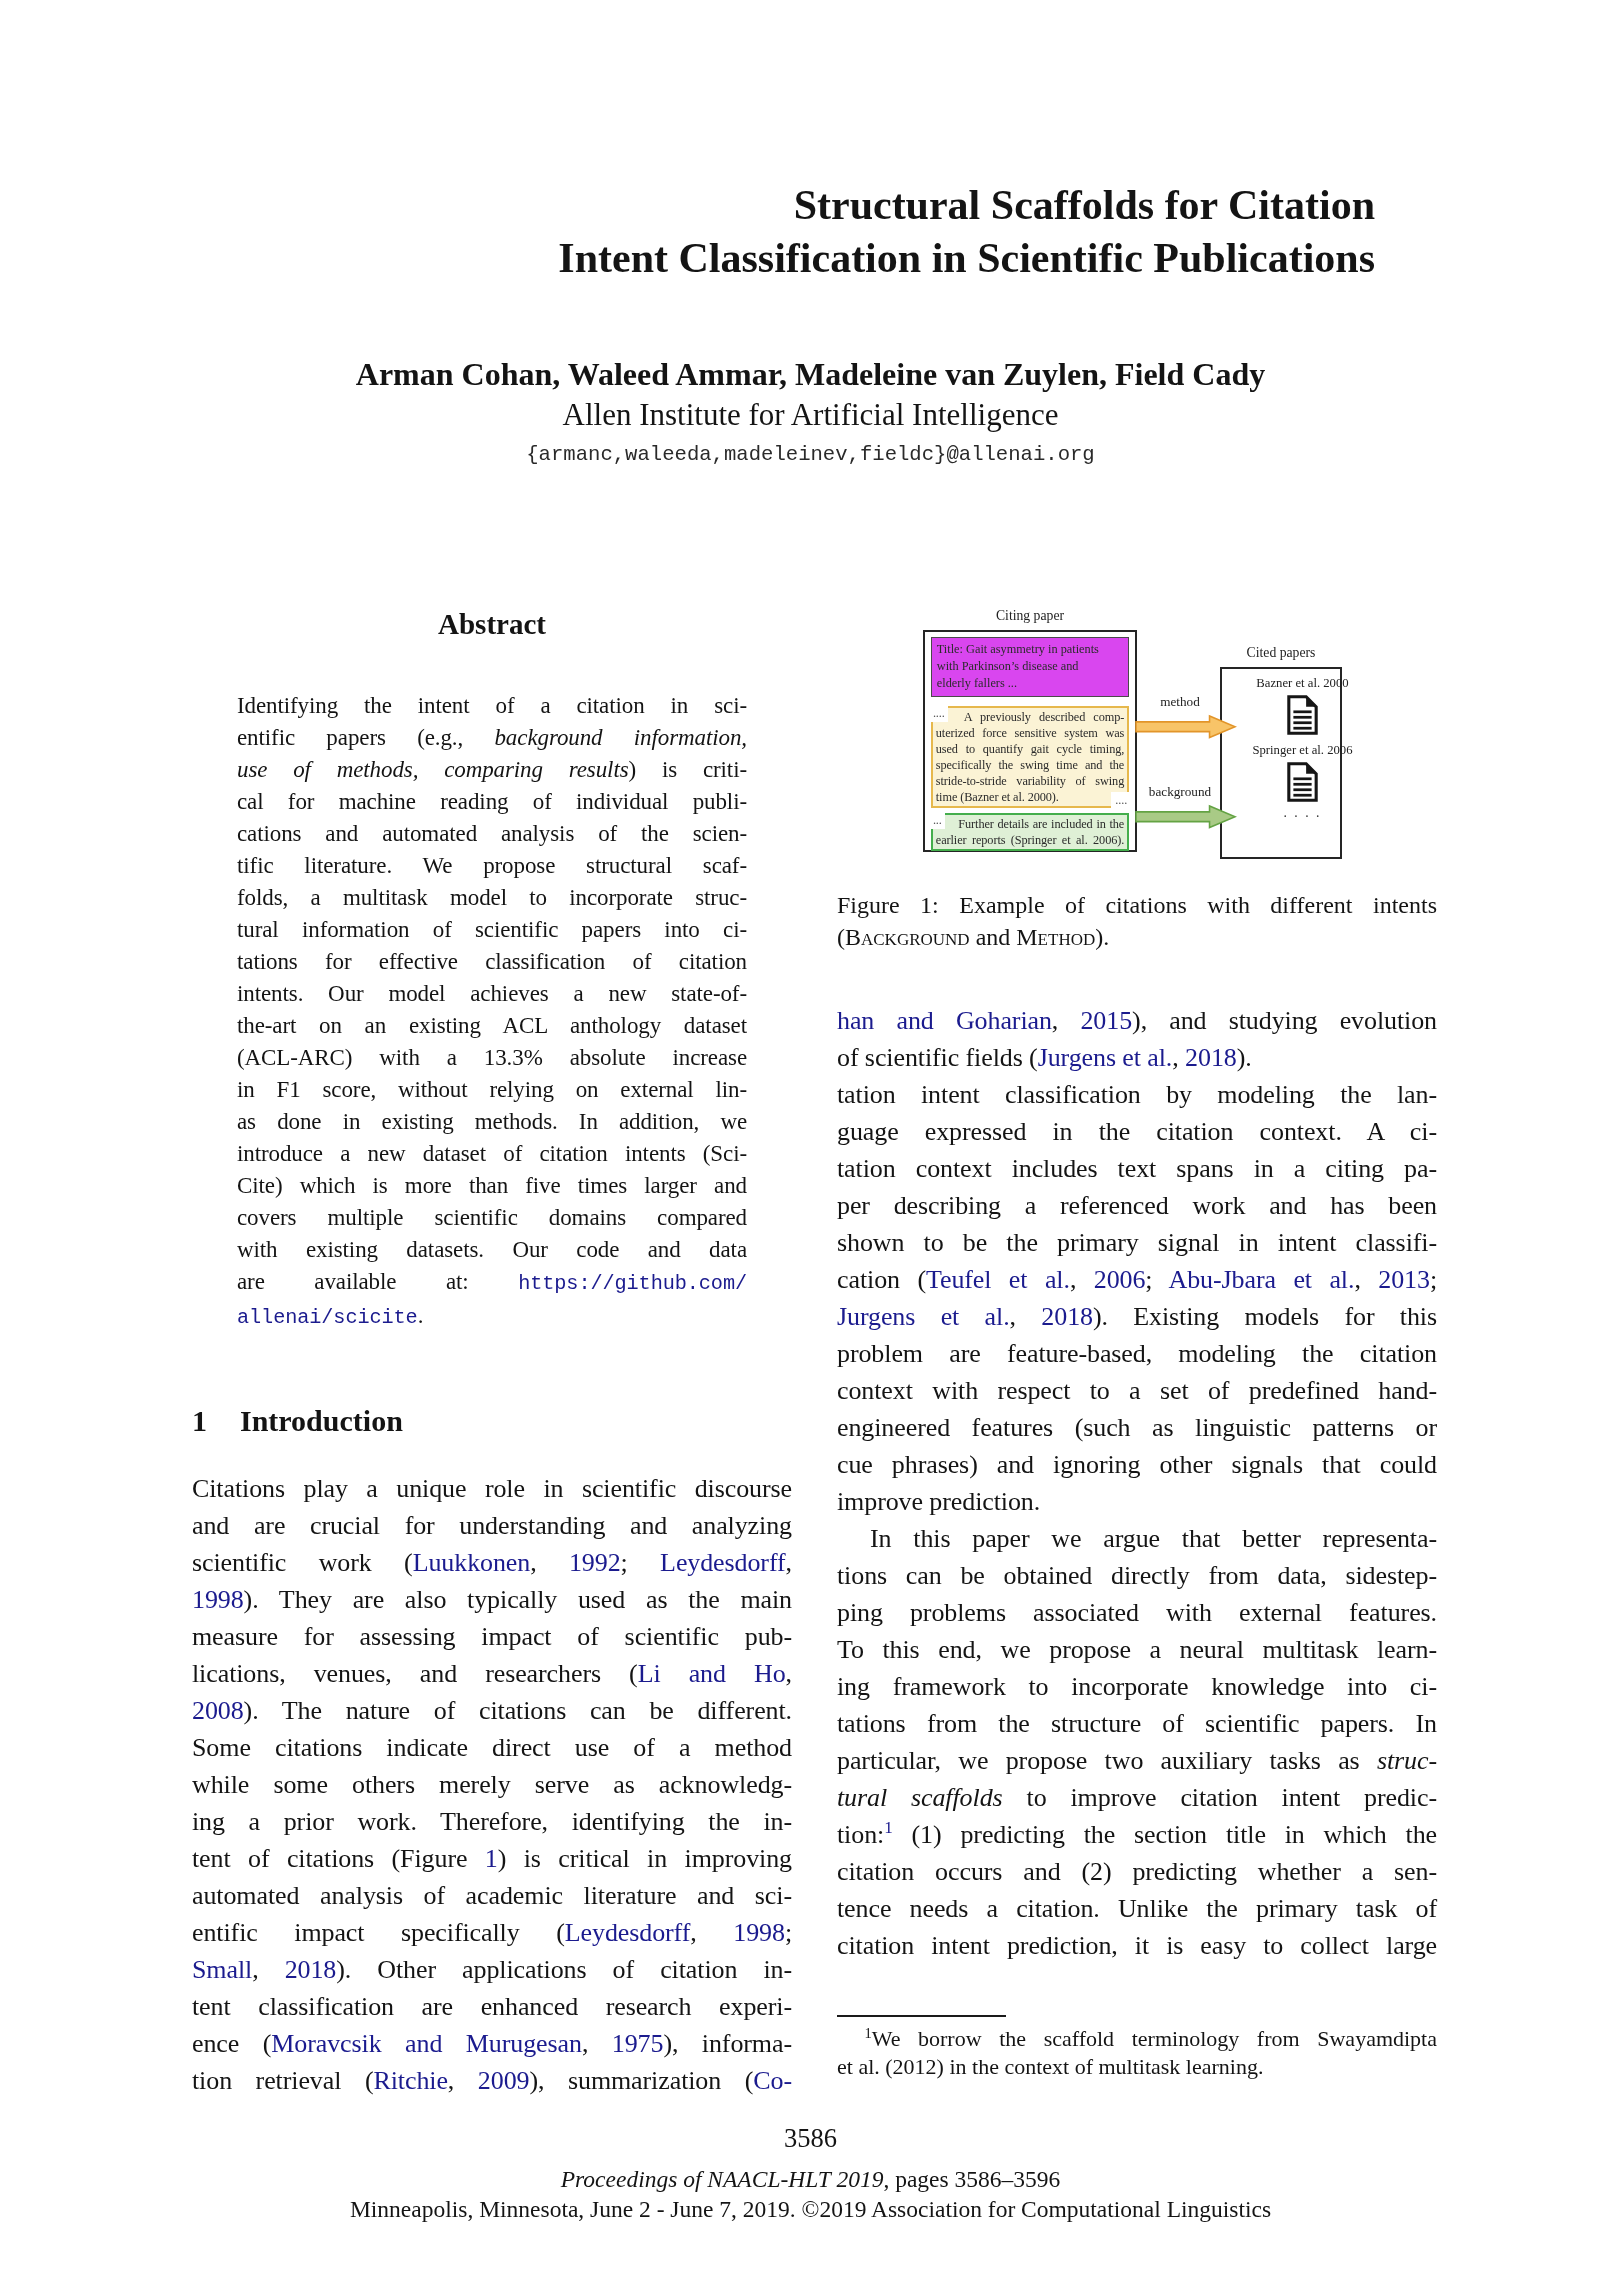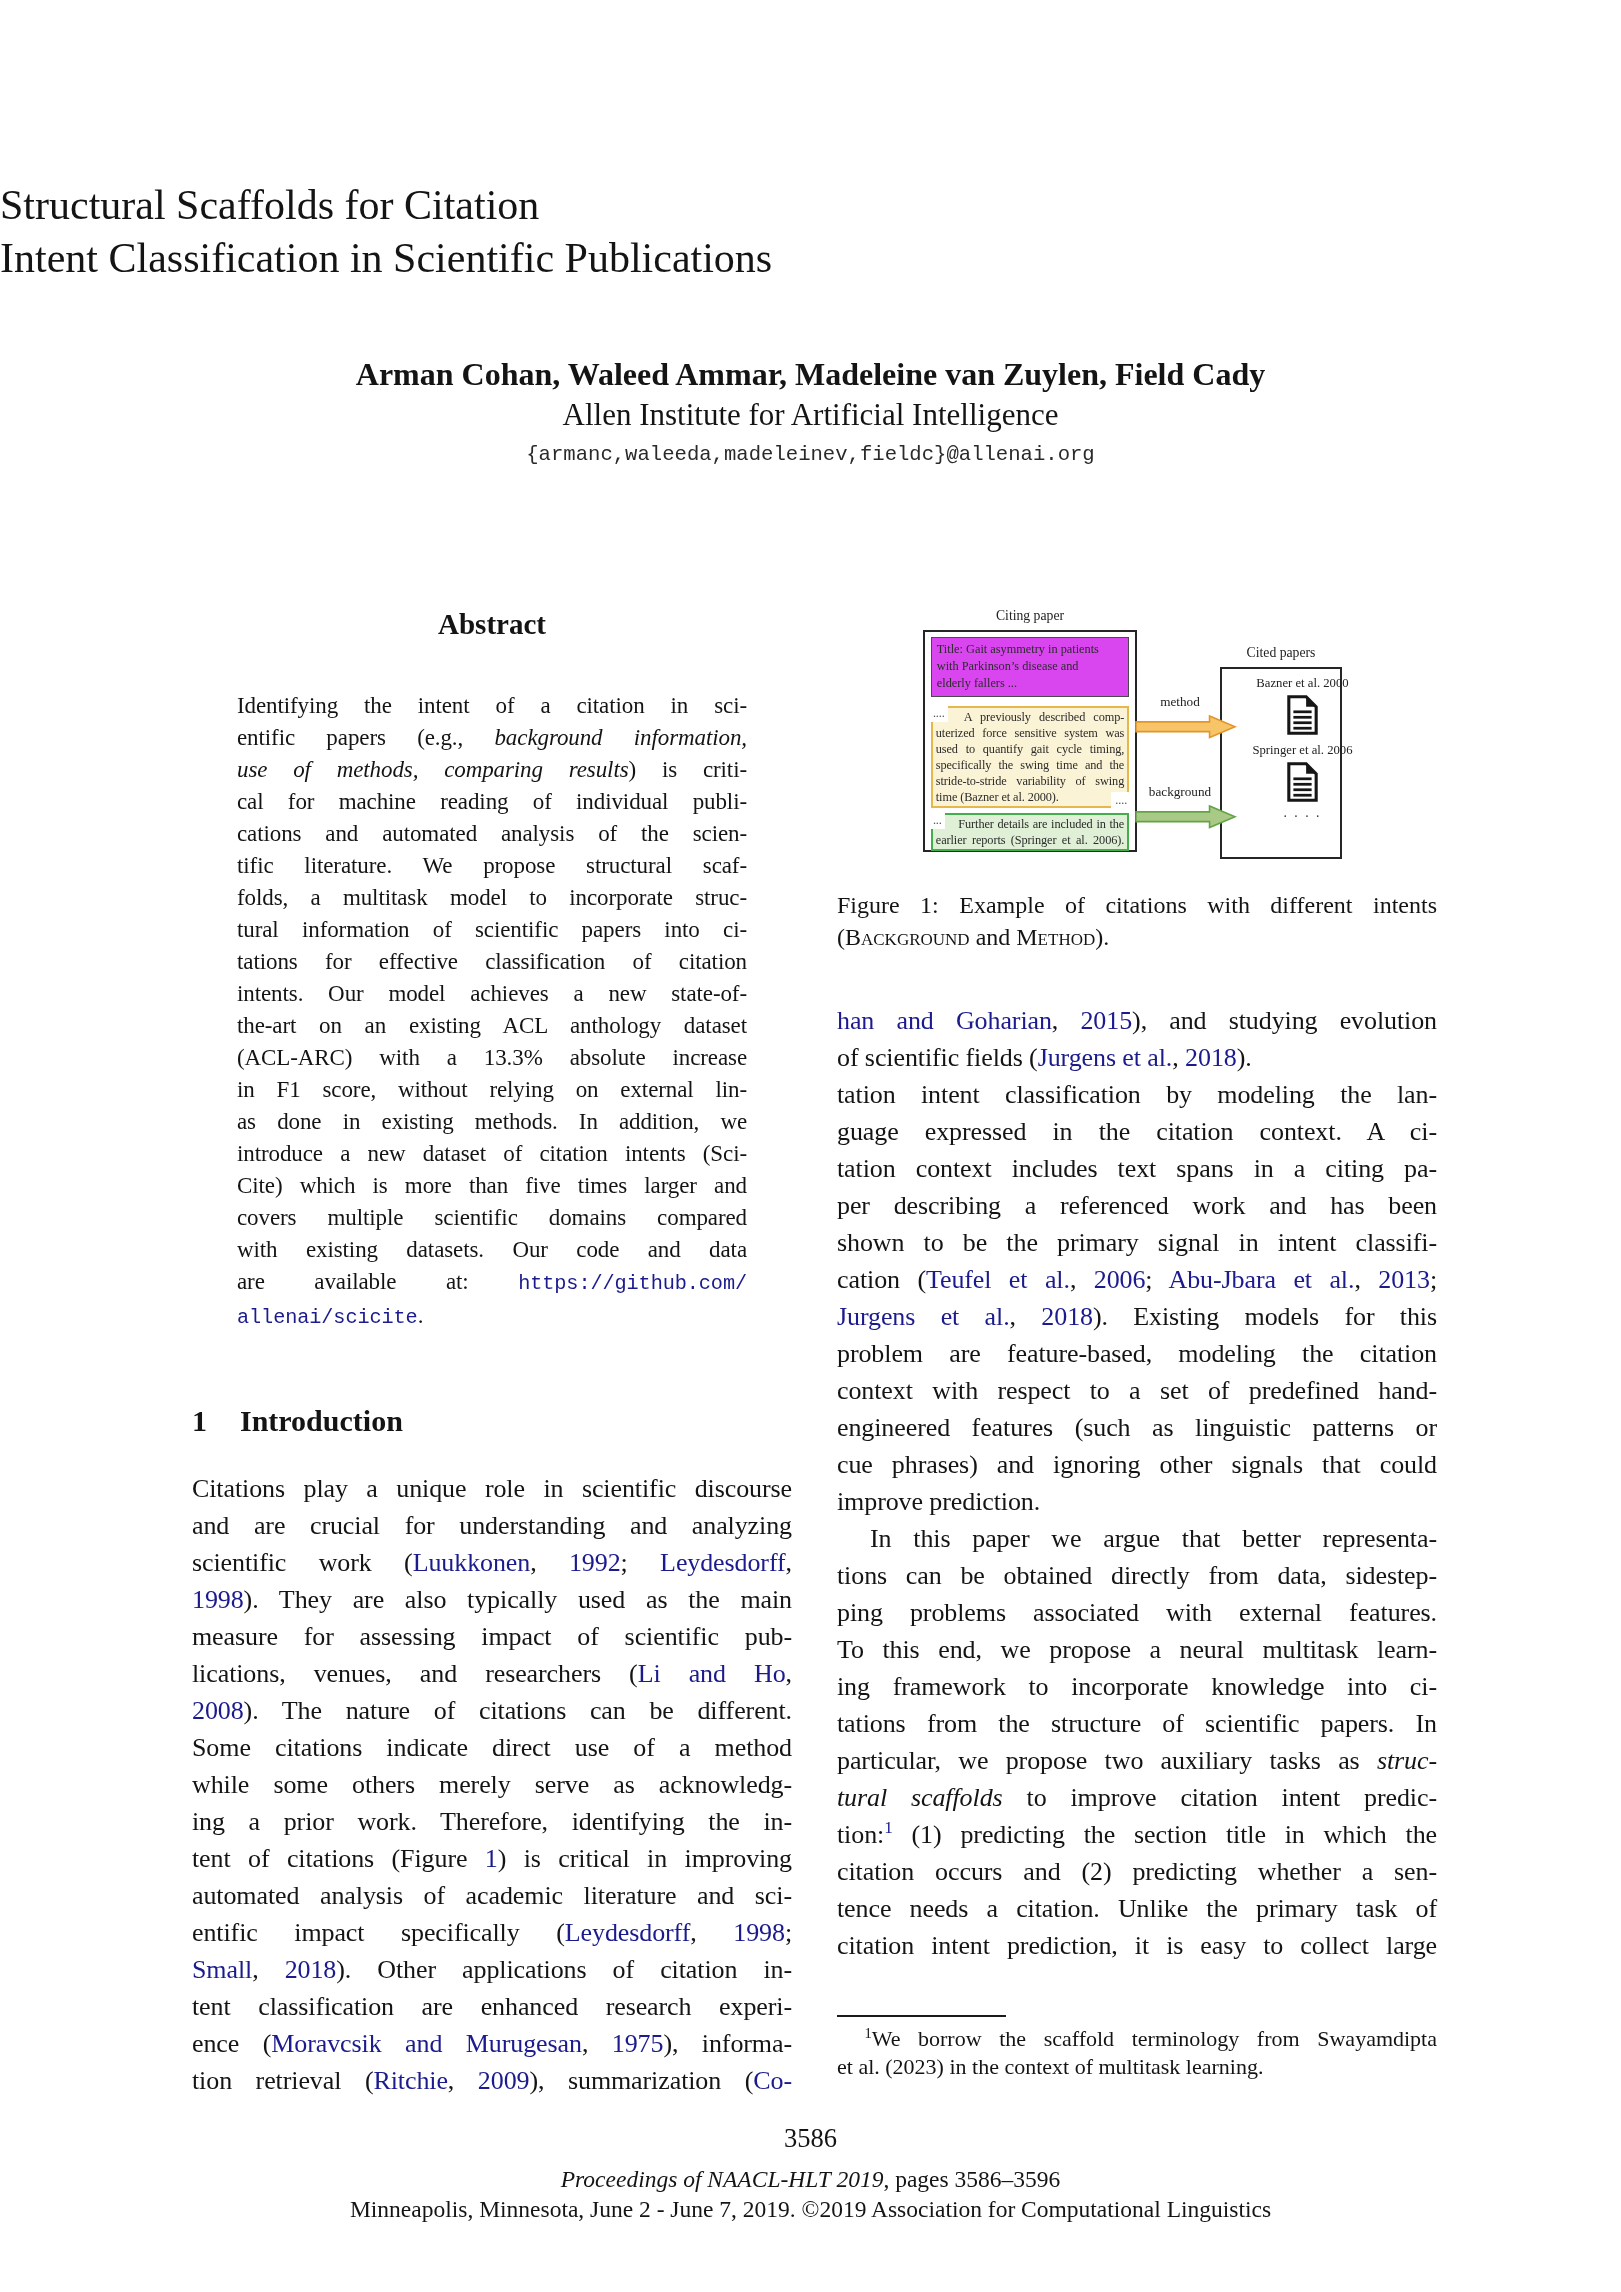--- a/index.html
+++ b/index.html
@@ -1,20 +1,20 @@
 <!DOCTYPE html>
 <html style="--link-blue: #1b1b8e; --method-fill: #fbf3d5; --method-border: #e6b84c; --background-fill: #dff0d6; --background-border: #44ae4c; --method-arrow-fill: #f8c468; --method-arrow-stroke: #e2952a; --background-arrow-fill: #a9ca86; --background-arrow-stroke: #64a344;"><head>
 <meta charset="utf-8">
 <style>
   html,body{margin:0;padding:0;background:#888;}
   .page{position:relative;width:1621px;height:2293px;background:#ffffff;margin:0 auto;
         font-family:"Liberation Serif",serif;color:#141414;overflow:hidden;}
   
-  .title-block{position:absolute;top:179px;left:0;width:1375px;text-align:left;
-               font-weight:normal;font-size:42px;line-height:53px;}
+  .title-block{position:absolute;top:179px;left:0;width:1375px;text-align:right;
+               font-weight:bold;font-size:42px;line-height:53px;}
   .authors-line{position:absolute;top:356px;left:0;width:1621px;text-align:center;
                 font-weight:bold;font-size:32px;}
   .affil-line{position:absolute;top:397px;left:0;width:1621px;text-align:center;font-size:31px;}
   .email-line{position:absolute;top:443px;left:0;width:1621px;text-align:center;
               font-family:"Liberation Mono",monospace;font-size:20.6px;color:#2a2a2a;}
   
   .col{position:absolute;width:600px;}
   #left-col{left:192px;top:604px;height:1529px;}
   #right-col{left:837px;top:606px;height:1529px;}
   .abs-head{position:absolute;top:3.9px;left:0;width:600px;text-align:center;
@@ -240,21 +240,21 @@
         <div class="tl jl"><span>citation occurs and (2) predicting whether a sen-</span></div>
         <div class="tl jl"><span>tence needs a citation. Unlike the primary task of</span></div>
         <div class="tl jl"><span>citation intent prediction, it is easy to collect large</span></div>
       </div>
   </div>
 
   <div id="footnote">
     <div class="fn-rule"></div>
     <div class="fn-text">
         <div class="tl jl ind"><span class="fs">1</span><span>We borrow the scaffold terminology from Swayamdipta</span></div>
-        <div class="tl"><span>et al. (2023) in the context of multitask learning.</span></div>
+        <div class="tl"><span>et al. (2012) in the context of multitask learning.</span></div>
       </div>
   </div>
 
   <div id="page-number">3586</div>
   <div id="footer-lines">
       <div class="tl cl"><span class="it">Proceedings of NAACL-HLT 2019</span><span>, pages 3586–3596</span></div>
       <div class="tl cl"><span>Minneapolis, Minnesota, June 2 - June 7, 2019. ©2019 Association for Computational Linguistics</span></div>
     </div>
 
 </div>

